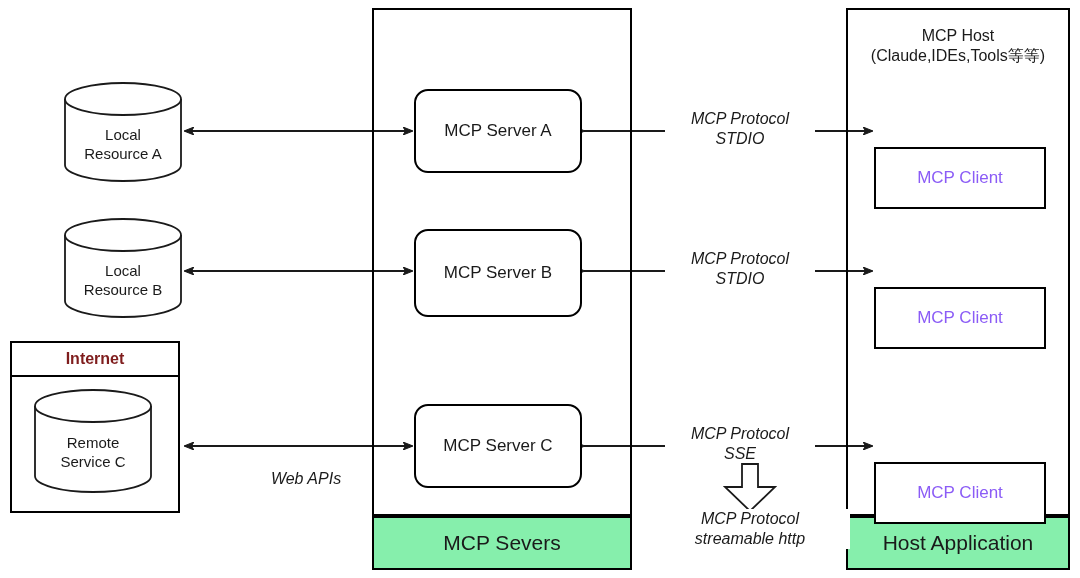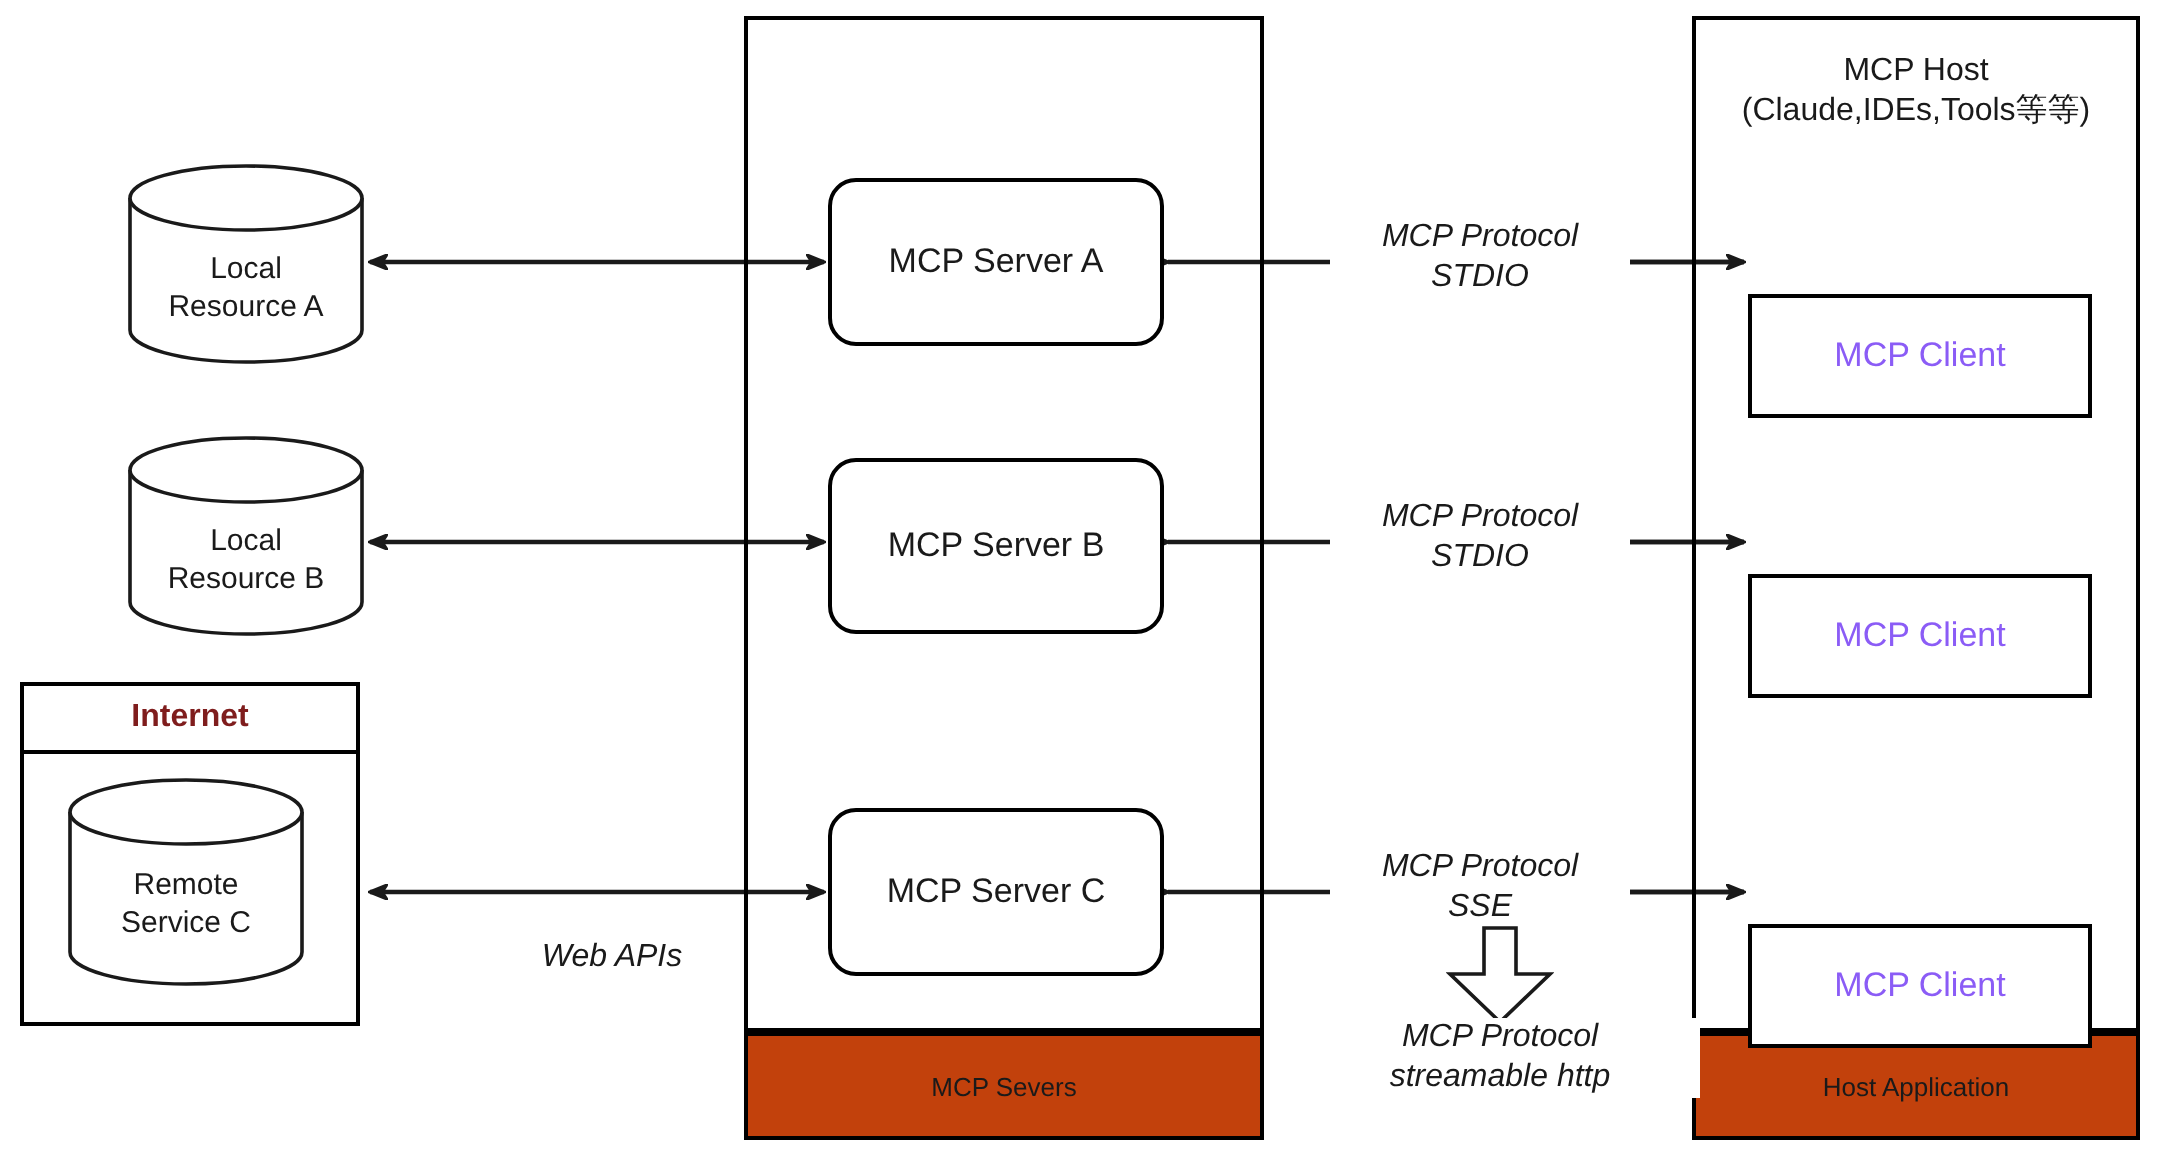--- a/index.html
+++ b/index.html
@@ -32,25 +32,25 @@
   .panel {
     position: absolute;
     border: 2px solid #000;
     background: transparent;
     box-sizing: border-box;
   }
   .panel-footer {
     position: absolute;
     border: 2px solid #000;
     box-sizing: border-box;
-    background: #c2410c;
-    display: flex;
-    align-items: center;
-    justify-content: center;
-    font-size: 13px;
+    background: #86efac;
+    display: flex;
+    align-items: center;
+    justify-content: center;
+    font-size: 21px;
     color: #1a1a1a;
   }
 
   
   .server-box {
     position: absolute;
     border: 2px solid #000;
     border-radius: 14px;
     background: #fff;
     box-sizing: border-box;

